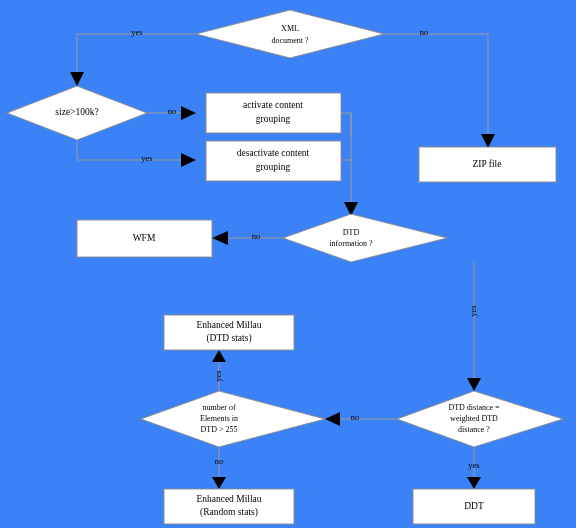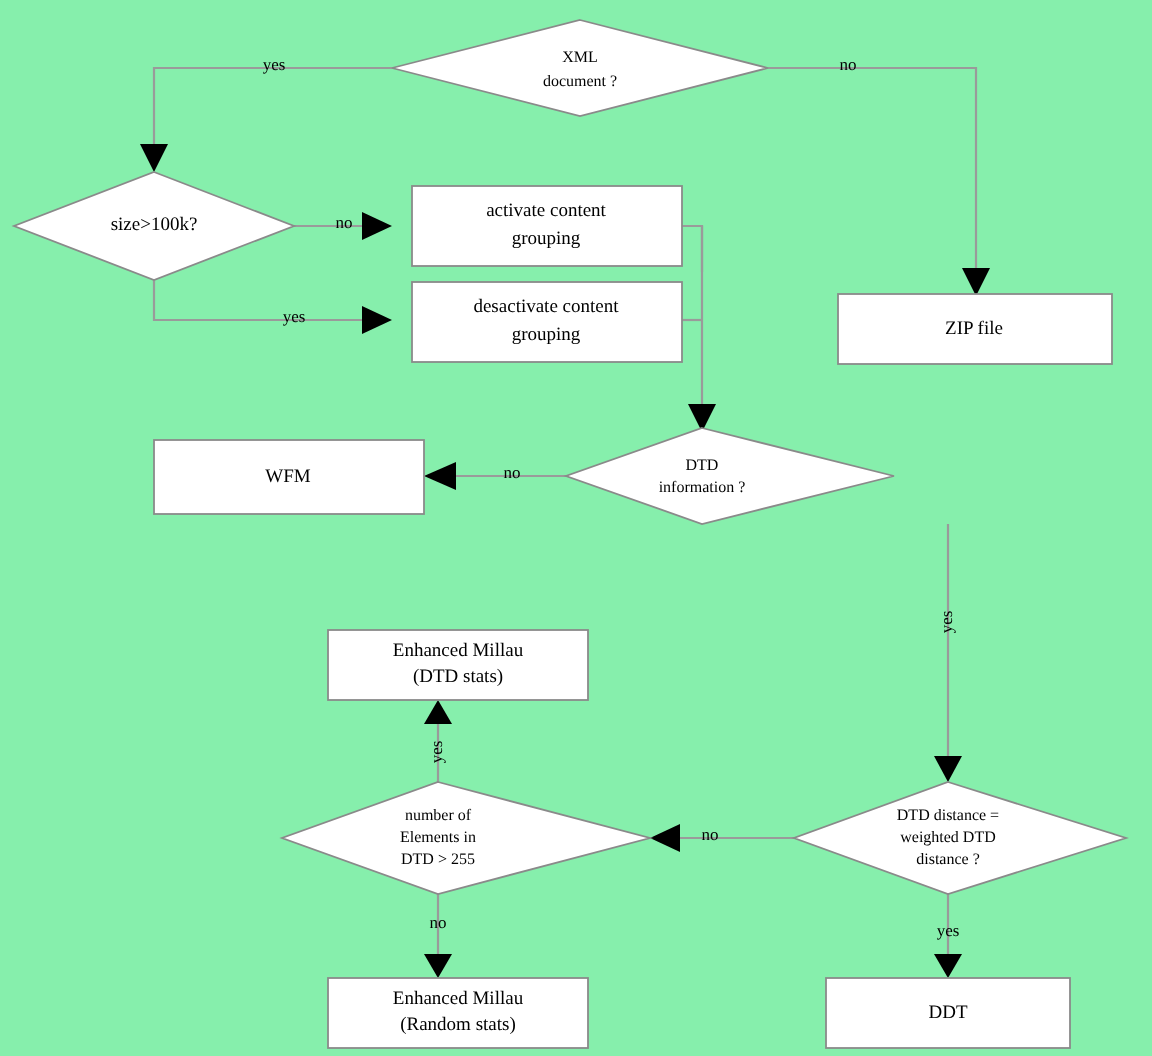--- a/index.html
+++ b/index.html
@@ -4,21 +4,21 @@
 <style>
   html, body {
     margin: 0;
     padding: 0;
     background: #ffffff;
   }
   #canvas {
     position: relative;
     width: 576px;
     height: 528px;
-    background: #86efac;
+    background: #3b82f6;
     font-family: "Liberation Serif", "DejaVu Serif", serif;
     overflow: hidden;
   }
   #flow-svg {
     position: absolute;
     left: 0;
     top: 0;
     width: 576px;
     height: 528px;
   }

